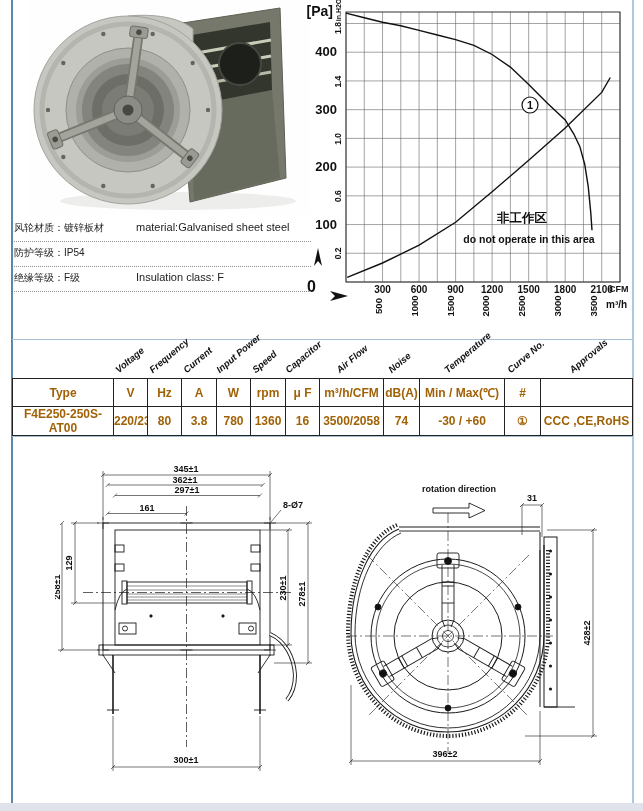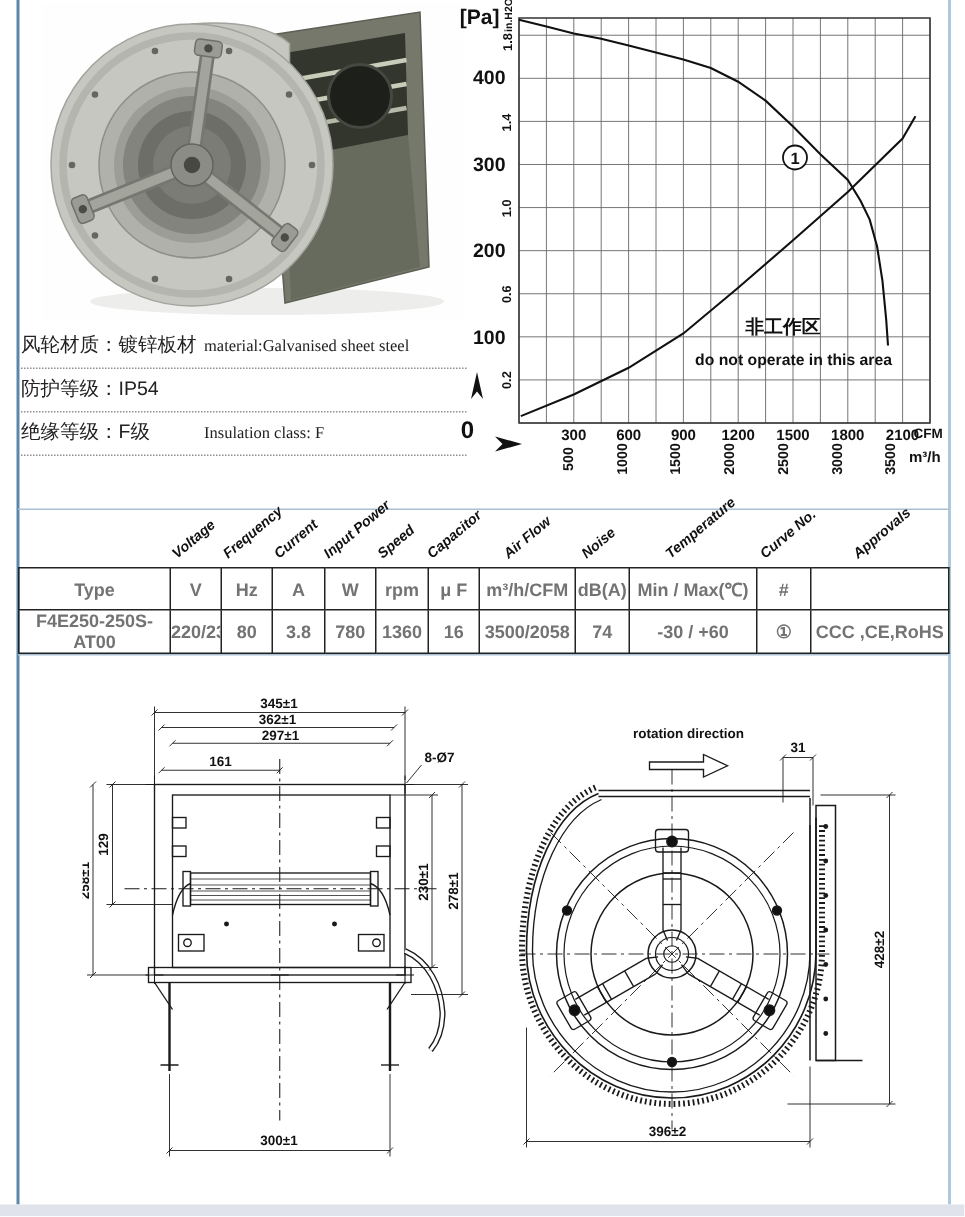--- a/index.html
+++ b/index.html
@@ -13,31 +13,31 @@
   .photo{position:absolute;left:28px;top:2px;}
 
   
   .chart{position:absolute;left:300px;top:0;}
   .chart text{font-family:"Liberation Sans",sans-serif;fill:#111;}
 
   
   .specs{position:absolute;left:14px;top:217px;width:297px;}
   .spec-row{display:flex;align-items:baseline;border-bottom:1px dotted #8f8f8f;
             padding:4px 0 6px 0;}
-  .spec-cn{width:122px;font-size:13px;white-space:pre;color:#222;}
-  .spec-en{flex:1;font-family:Liberation Serif, serif;font-size:11px;color:#222;white-space:pre;}
+  .spec-cn{width:122px;font-size:10px;white-space:pre;color:#222;}
+  .spec-en{flex:1;font-family:Liberation Sans, sans-serif;font-size:11px;color:#222;white-space:pre;}
 
   
   .tblwrap{position:absolute;left:12px;top:339px;width:620px;border-top:1.5px solid #a9c0d4;}
   .rotrow{position:relative;height:38px;}
   .rh{position:absolute;bottom:3px;transform:rotate(-40deg);transform-origin:0 100%;
       font-style:italic;font-weight:700;font-size:9.5px;white-space:nowrap;color:#111;}
   table.spec{border-collapse:collapse;table-layout:fixed;width:620px;}
   table.spec td{border:1px solid #222;text-align:center;font-weight:700;font-size:12px;
-      padding:0;overflow:hidden;color:#737373;}
+      padding:0;overflow:hidden;color:#a16207;}
   tr.units td{height:27px;}
   tr.vals td{height:26px;}
   td.typecell{font-size:11px;}
   .rule-after{border-top:1.5px solid #a9c0d4;margin-top:0;}
 
   
   .front-dwg{position:absolute;left:55px;top:442px;}
   .side-dwg{position:absolute;left:335px;top:455px;}
   .front-dwg text,.side-dwg text{font-family:"Liberation Sans",sans-serif;font-weight:700;
       font-size:9px;fill:#111;}

